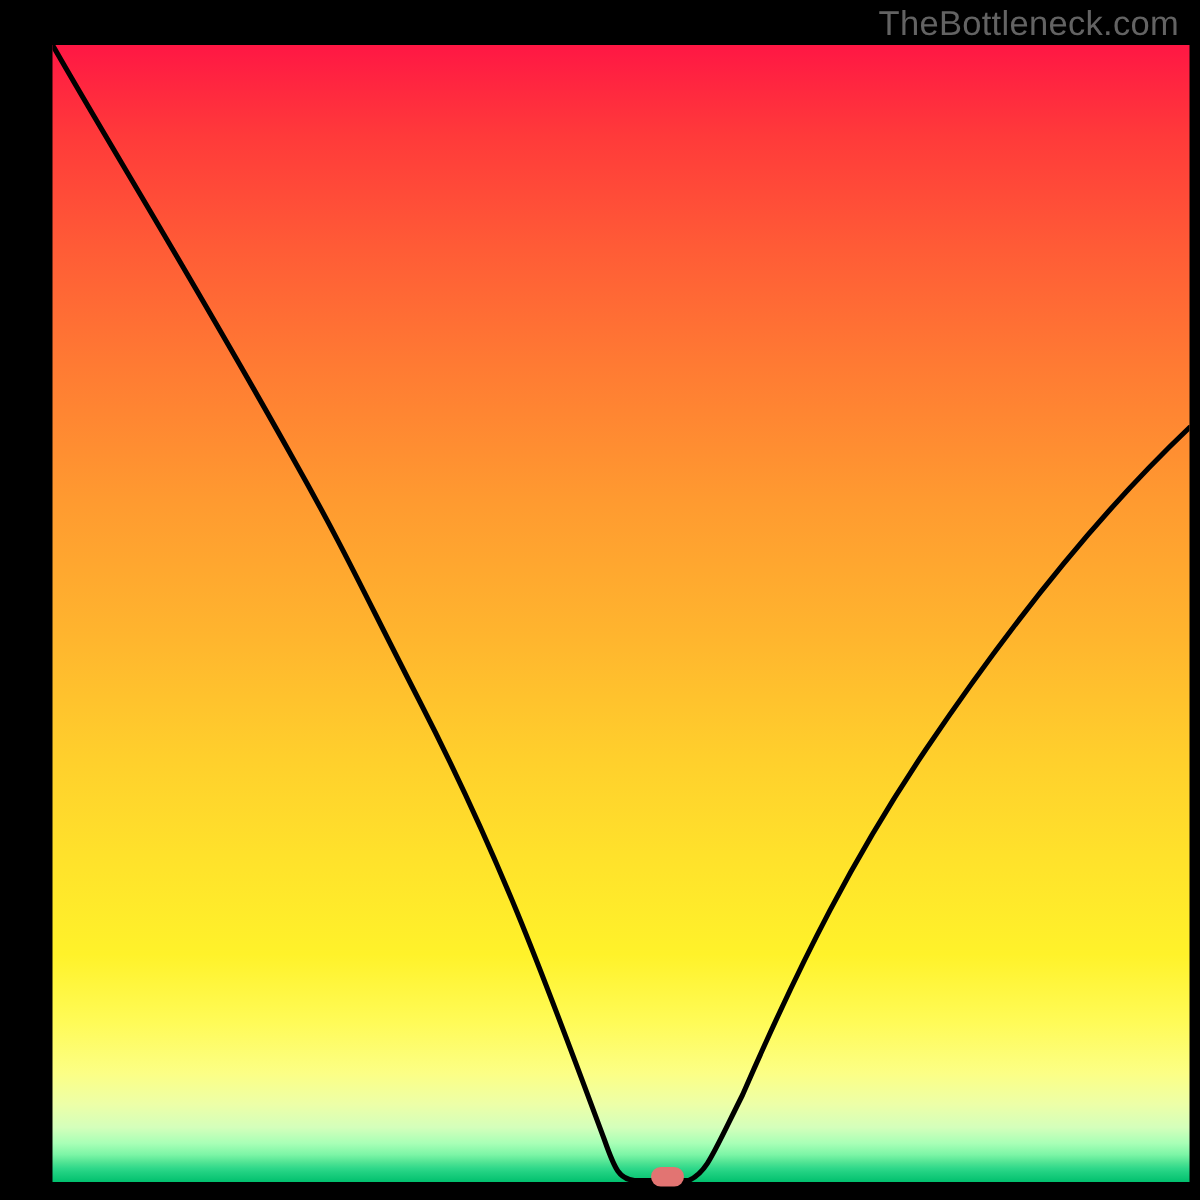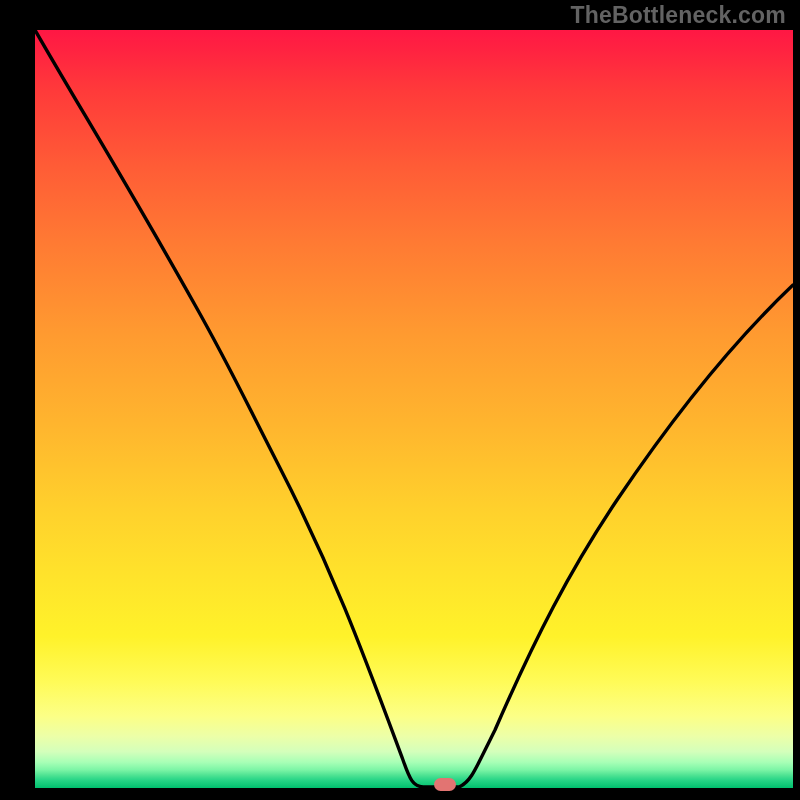--- a/index.html
+++ b/index.html
@@ -17,21 +17,21 @@
     height: 800px;
     background: #000;
   }
   
   .attr {
     position: absolute;
     top: 2px;
     right: 14px;
     color: #636363;
     font-size: 23px;
-    font-weight: 700;
+    font-weight: 400;
     letter-spacing: 0.2px;
     z-index: 10;
   }
   
   .plot {
     position: absolute;
     left: 35px;
     top: 30px;
     width: 758px;
     height: 758px;

